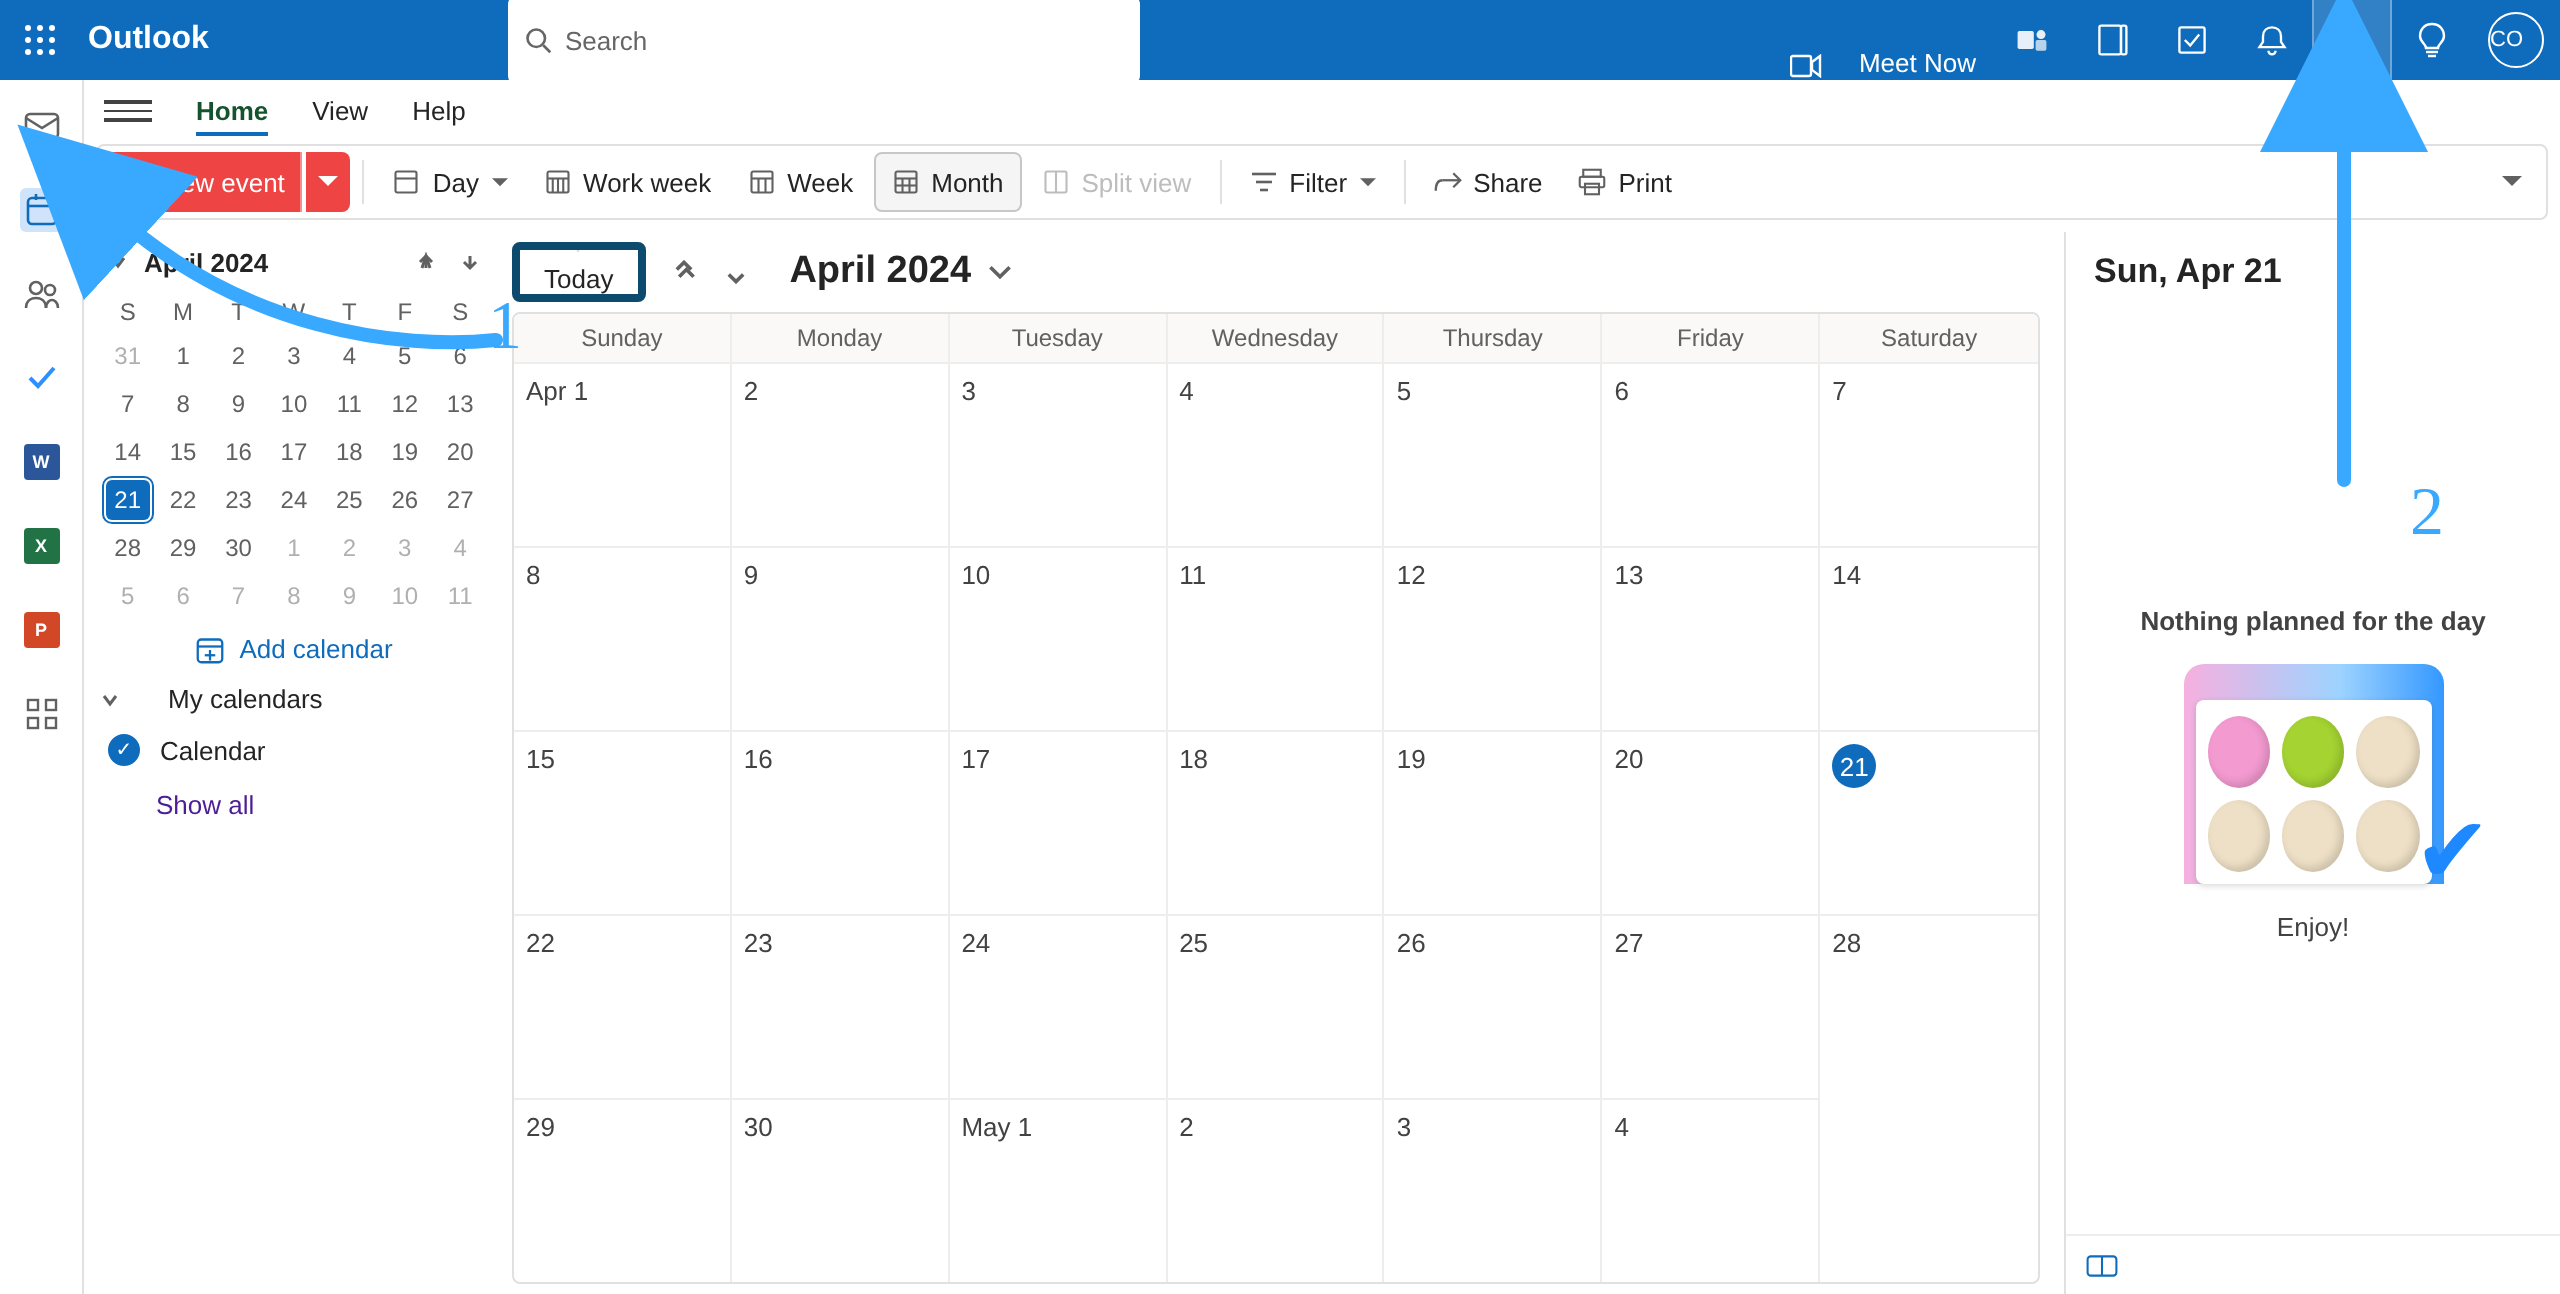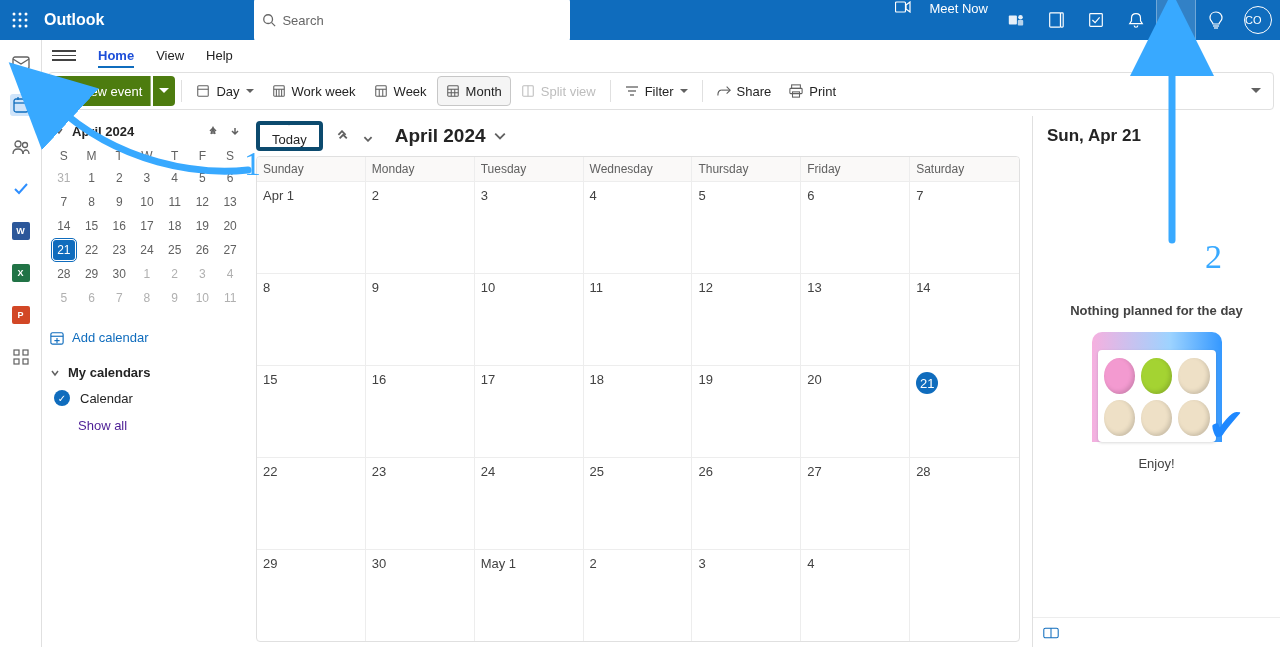--- a/index.html
+++ b/index.html
@@ -7,70 +7,70 @@
   
   .header { height:40px; background:#0f6cbd; display:flex; align-items:center; color:#fff; }
   .header .waffle { width:40px; height:40px; display:flex; align-items:center; justify-content:center; }
   .header .app-title { font-size:16px; font-weight:600; margin-left:4px; }
   .header .search-wrap { margin-left: 150px; }
   .header .search { width:316px; height:44px; background:#fff; border-radius:4px; display:flex; align-items:center; padding:0 8px; color:#666; }
   .header .search span.ph { margin-left:6px; font-size:13px; }
   .header .right { margin-left:auto; display:flex; align-items:center; height:100%; }
   .hicon { width:40px; height:40px; display:flex; align-items:center; justify-content:center; color:#fff; position:relative;}
   .hicon.sel { background:rgba(255,255,255,0.15); border-left:1px solid rgba(255,255,255,0.3); border-right:1px solid rgba(255,255,255,0.3);}
-  .meet-now { display:flex; align-items:flex-start; height:38px; padding:0 8px; gap:18px; font-size:13px;}
+  .meet-now { display:flex; align-items:flex-end; height:38px; padding:0 8px; gap:18px; font-size:13px;}
   .avatar { width:28px; height:28px; border-radius:50%; border:1px solid #fff; display:flex; align-items:center; justify-content:flex-start; font-size:11px; margin:0 8px;}
   
   .rail { position:absolute; top:40px; left:0; width:42px; height:607px; border-right:1px solid #e0e0e0; display:flex; flex-direction:column; align-items:center; padding-top:12px; gap:20px;}
   .rail .ritem { width:22px; height:22px; display:flex; align-items:center; justify-content:center; color:#616161; position:relative;}
   .rail .ritem.active { background:#cfe4fa; border-radius:3px; color:#0f6cbd;}
   .doc-icon { width:18px; height:18px; border-radius:2px; display:flex; align-items:center; justify-content:center; font-size:9px; font-weight:bold; color:#fff;}
   
   .main { position:absolute; top:40px; left:42px; right:0; bottom:0; display:flex; flex-direction:column;}
   .tabs-row { height:32px; display:flex; align-items:center; padding:0 10px; gap:22px; border-bottom:1px solid transparent;}
   .hamb { width:24px; display:flex; flex-direction:column; gap:3px; }
   .hamb div{height:1.5px;background:#424242;}
   .tab { font-size:13px; color:#242424; padding:4px 0; cursor:pointer;}
-  .tab.active { font-weight:600; border-bottom:2px solid #0f6cbd; color:#1d4ed8; padding-bottom:3px;}
+  .tab.active { font-weight:600; border-bottom:2px solid #0f6cbd; color:#14532d; padding-bottom:3px;}
   
   .toolbar { height:38px; border:1px solid #e0e0e0; border-radius:4px; margin:0 6px; display:flex; align-items:center; padding:0 4px; gap:2px; position:relative;}
   .btn { height:30px; display:flex; align-items:center; gap:6px; padding:0 8px; border-radius:4px; font-size:13px; color:#242424; cursor:pointer; }
-  .btn.primary { background:#4d7c0f; color:#fff; }
+  .btn.primary { background:#ef4444; color:#fff; }
   .btn.primary.split { border-right:1px solid rgba(255,255,255,0.4); border-top-right-radius:0; border-bottom-right-radius:0;}
   .btn.primary.caret { padding:0 6px; border-top-left-radius:0; border-bottom-left-radius:0;}
   .vdiv { width:1px; height:22px; background:#e0e0e0; margin:0 4px;}
   .btn.toggled { border:1px solid #c7c7c7; background:#f5f5f5;}
   .btn.disabled { color:#bdbdbd; }
   
   .content { flex:1; display:flex; margin-top:6px;}
   .sidebar { width:210px; padding:0 8px; }
   .mini-head { display:flex; align-items:center; margin:6px 0 6px 0;}
   .mini-head .nav { margin-left:auto; display:flex; gap:4px; color:#616161;}
   .mini-title { font-size:13px; font-weight:600; margin-left:4px;}
   .chev { width:18px; height:18px; display:flex; align-items:center; justify-content:center;}
   table.mini { width:100%; border-collapse:collapse; font-size:12px; text-align:center; color:#616161;}
   table.mini th { font-weight:400; color:#616161; height:20px; width:26px;}
   table.mini td { height:24px; width:26px; cursor:pointer; }
   table.mini td.other { color:#b0b0b0;}
   table.mini td.today span { background:#0f6cbd; color:#fff; border-radius:3px; display:inline-flex; width:22px; height:20px; align-items:center; justify-content:center; outline:1px solid #0f6cbd; outline-offset:1px;}
-  .add-cal { color:#0f6cbd; display:flex; align-items:center; gap:8px; margin:20px 0; font-size:13px;}
-  .my-cal-head { display:flex; align-items:center; gap:8px; font-weight:700; margin:10px 0;}
+  .add-cal { color:#0f6cbd; display:flex; align-items:center; gap:8px; margin:7px 0; font-size:13px;justify-content:center;}
+  .my-cal-head { display:flex; align-items:center; gap:24px; font-weight:400; margin:10px 0;}
   .cal-item { display:flex; align-items:center; gap:10px; margin-left:4px; margin-bottom:12px;}
   .cal-dot { width:16px; height:16px; border-radius:50%; background:#0f6cbd; display:flex; align-items:center; justify-content:center; color:#fff; font-size:10px;}
   .show-all { color:#4c1d95; margin-left:28px; font-size:13px;}
   
   .calwrap { flex:1; display:flex; }
   .cal-main { flex:1; padding:0 6px 0 4px;}
   .cal-head-row { display:flex; align-items:center; gap:10px; height:40px;}
   .today-btn { border:4px solid #0c4a6e; border-radius:4px; height:30px; padding:0 12px; display:flex; align-items:center; gap:6px; font-size:13px;flex-direction:column;}
   .nav-arrows { display:flex; gap:8px; color:#616161; font-size:13px;}
   .month-title { font-size:19px; font-weight:600; margin-left:8px; display:flex; align-items:center; gap:8px;}
   .grid { border:1px solid #e0e0e0; border-radius:4px; overflow:hidden;}
   .ghead { display:grid; grid-template-columns:repeat(7,1fr); background:#faf9f8;}
-  .ghead div { padding:5px 6px; font-size:12px; color:#616161; border-right:1px solid #ededed;}
+  .ghead div { padding:5px 6px; font-size:12px; color:#616161; border-right:1px solid #ededed;text-align:center;}
   .ghead div:last-child{border-right:none;}
   .gbody { display:grid; grid-template-columns:repeat(7,1fr); grid-template-rows:repeat(5,1fr); height:460px;}
   .cell { border-right:1px solid #ededed; border-top:1px solid #ededed; padding:6px; font-size:13px; color:#424242; position:relative;}
   .cell:nth-child(7n){border-right:none;}
   .cell.today .dnum { background:#0f6cbd; color:#fff; border-radius:50%; width:22px; height:22px; display:inline-flex; align-items:center; justify-content:center;}
   
   .right-pane { width:248px; border-left:1px solid #e0e0e0; margin-left:6px; display:flex; flex-direction:column; }
   .right-pane .rtitle { font-size:17px; font-weight:600; padding:10px 14px;}
   .right-pane .body { flex:1; display:flex; flex-direction:column; align-items:center; justify-content:center; gap:14px; color:#424242;}
   .illus { width:130px; height:110px; background:linear-gradient(90deg,#f6b0df 0%, #9dd3ff 60%, #3498ff 100%); border-radius:10px 10px 0 0; position:relative;}

